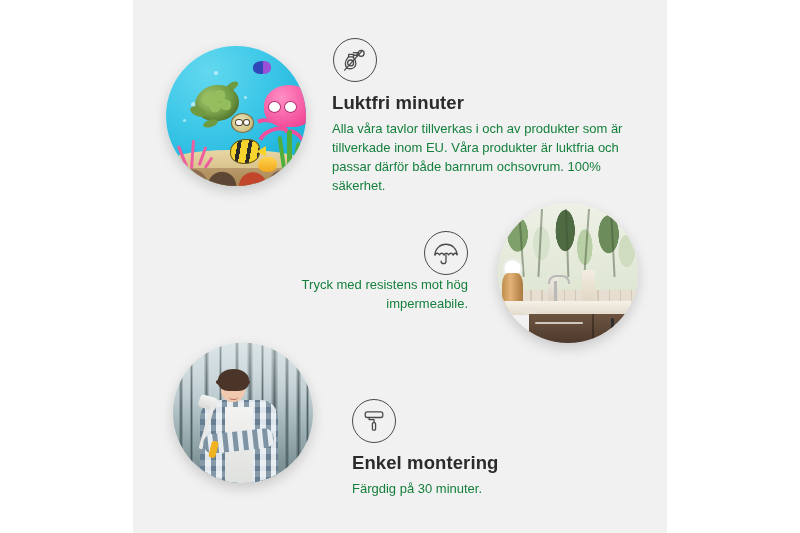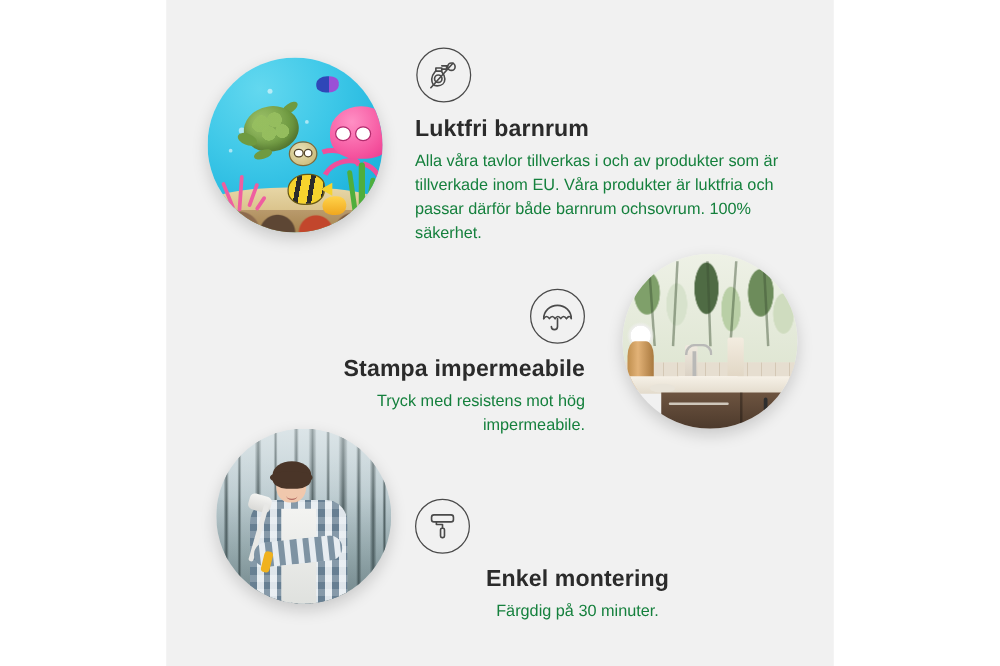--- a/index.html
+++ b/index.html
@@ -301,21 +301,21 @@
     font-size:13px;line-height:19px;color:#15803d;margin:0;
   }
 
   #feature-odourless{left:332px;top:38px;width:300px;text-align:left;}
   #feature-odourless .icon-circle{margin-left:1px;}
 
   #feature-waterproof{left:218px;top:231px;width:250px;text-align:right;}
   #feature-waterproof .icon-head{display:flex;justify-content:flex-end;}
   #feature-waterproof .f-title{margin-top:9px;}
 
-  #feature-install{left:332px;top:399px;width:260px;text-align:center;}
+  #feature-install{left:352px;top:399px;width:260px;text-align:left;}
   #feature-install .f-title{margin-top:9px;}
 </style>
 </head>
 <body>
 
 <div class="stage">
 
   <div class="panel"></div>
 
   <div class="photo" id="photo-sea">
@@ -371,21 +371,21 @@
           <path d="M10 26c4.2 0 7-2.6 7-6.4 0-3.4-2.2-5.6-3.4-7.2h-5C7.4 14 5 16.2 5 19.6 5 23.4 6.6 26 10 26z"></path>
           <path d="M8.8 12.4V9.6h5.4v2.8"></path>
           <path d="M14.2 10.6h4.4v-3h-4.4"></path>
           <circle cx="23" cy="8.4" r="3.4"></circle>
           <path d="M18.6 7.6h1"></path>
           <circle cx="11" cy="19.4" r="3.4"></circle>
           <path d="M4.2 27.6 24.4 5.2"></path>
         </svg>
       </div>
     </div>
-    <div class="f-title">Luktfri barnrum</div>
+    <div class="f-title">Luktfri minuter</div>
     <p class="f-desc">Alla våra tavlor tillverkas i och av produkter som är tillverkade inom EU. Våra produkter är luktfria och passar därför både barnrum ochsovrum. 100% säkerhet.</p>
   </div>
 
   <div class="photo" id="photo-bath">
     <div class="inner">
       <div class="bath-wall">
         <i class="vein" style="left:14%;transform:rotate(-4deg);"></i>
         <i class="vein" style="left:31%;transform:rotate(3deg);"></i>
         <i class="vein" style="left:48%;transform:rotate(-2deg);"></i>
         <i class="vein" style="left:64%;transform:rotate(4deg);"></i>
@@ -411,21 +411,20 @@
       <div class="icon-circle">
         <svg width="28" height="28" viewBox="0 0 32 32" fill="none" stroke="#4a4a4a" stroke-width="1.5" stroke-linecap="round" stroke-linejoin="round">
           <path d="M3.4 18.2C3.4 11.4 9 6 16 6s12.6 5.4 12.6 12.2"></path>
           <path d="M3.4 18.2c1.6-2.6 3.6-2.6 5.2 0 1.6-2.6 3.6-2.6 5.2 0"></path>
           <path d="M13.8 18.2c1.6-2.6 3.6-2.6 5.2 0 1.6-2.6 3.6-2.6 5.2 0"></path>
           <path d="M24.2 18.2c1.4-2.3 3-2.6 4.4-.6"></path>
           <path d="M16 18.2v7.2c0 1.6-1.2 2.8-2.8 2.8s-2.8-1.2-2.8-2.8"></path>
         </svg>
       </div>
     </div>
-    <div class="f-title">Stampa impermeabile</div>
     <p class="f-desc">Tryck med resistens mot hög impermeabile.</p>
   </div>
 
   <div class="photo" id="photo-forest">
     <div class="inner">
       <div class="forest-bg"></div>
       <div class="trunks">
         <i style="left:4%;width:4px;"></i>
         <i style="left:12%;width:3px;"></i>
         <i style="left:22%;width:5px;"></i>

